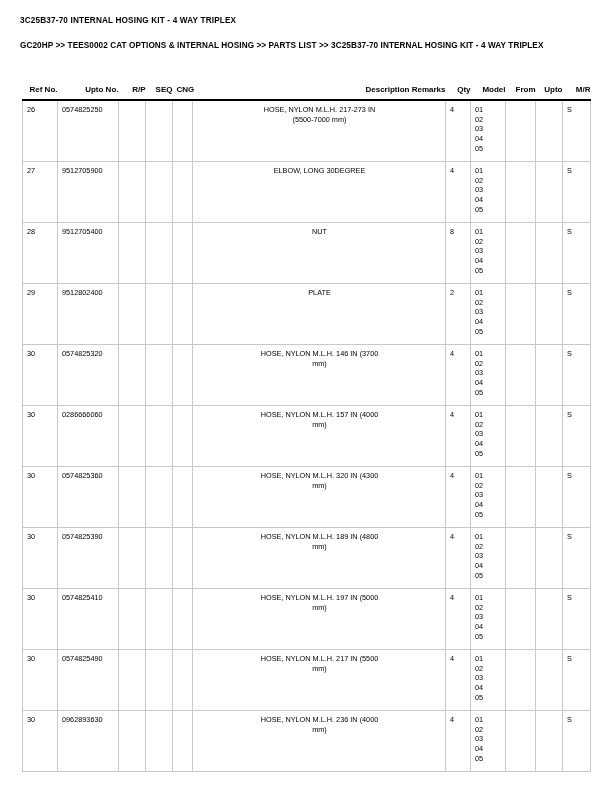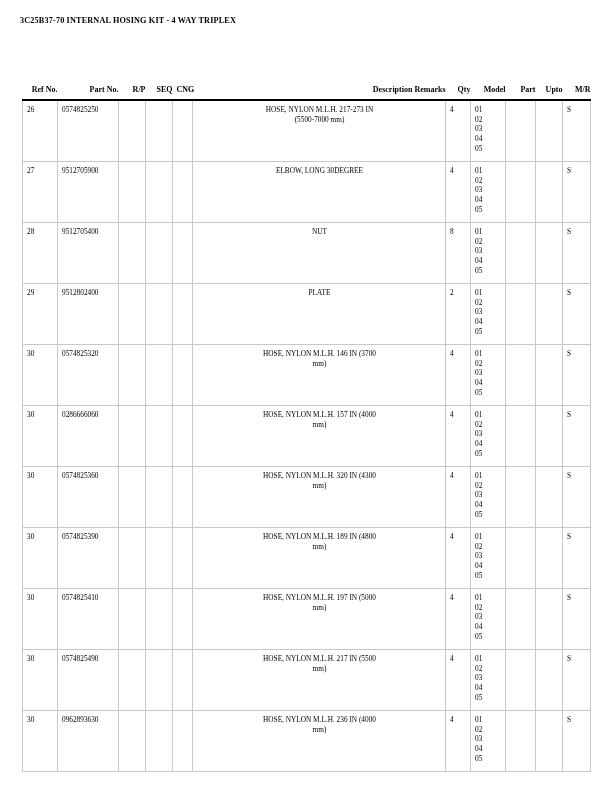--- a/index.html
+++ b/index.html
@@ -14,21 +14,20 @@
     color: #000000;
     position: relative;
     overflow: hidden;
   }
   .page {
     width: 612px;
     height: 620px;
     box-sizing: border-box;
     padding: 4px;
     position: relative;
-    font-family: Liberation Serif, serif;
   }
   .doc-title {
     position: absolute;
     left: 20px;
     top: 16px;
     font-size: 8.2px;
     font-weight: bold;
     letter-spacing: 0.02em;
     white-space: nowrap;
   }
@@ -97,46 +96,47 @@
     text-align: center;
   }
 </style>
 </head>
 <body>
 
 <div class="page">
 
   <div class="doc-title">3C25B37-70 INTERNAL HOSING KIT - 4 WAY TRIPLEX</div>
 
+  <div class="breadcrumb">GC20HP &gt;&gt; TEES0002 CAT OPTIONS &amp; INTERNAL HOSING &gt;&gt; PARTS LIST &gt;&gt; 3C25B37-70 INTERNAL HOSING KIT - 4 WAY TRIPLEX</div>
 
   <table class="parts-table">
     <colgroup>
       <col class="col-ref">
         <col class="col-part">
         <col class="col-rp">
       <col class="col-seq">
         <col class="col-cng">
         <col class="col-desc">
       <col class="col-qty">
         <col class="col-model">
         <col class="col-from">
       <col class="col-upto">
         <col class="col-mr">
     </colgroup>
     <thead>
       <tr>
         <th>Ref No.</th>
-        <th>Part No.</th>
+        <th>Upto No.</th>
         <th>R/P</th>
         <th>SEQ</th>
         <th>CNG</th>
         <th>Description Remarks</th>
         <th>Qty</th>
         <th>Model</th>
-        <th>Part</th>
+        <th>From</th>
         <th>Upto</th>
         <th>M/R</th>
       </tr>
     </thead>
     <tbody>
 
       <tr>
         <td>26</td>
         <td>0574825250</td>
         <td></td>

